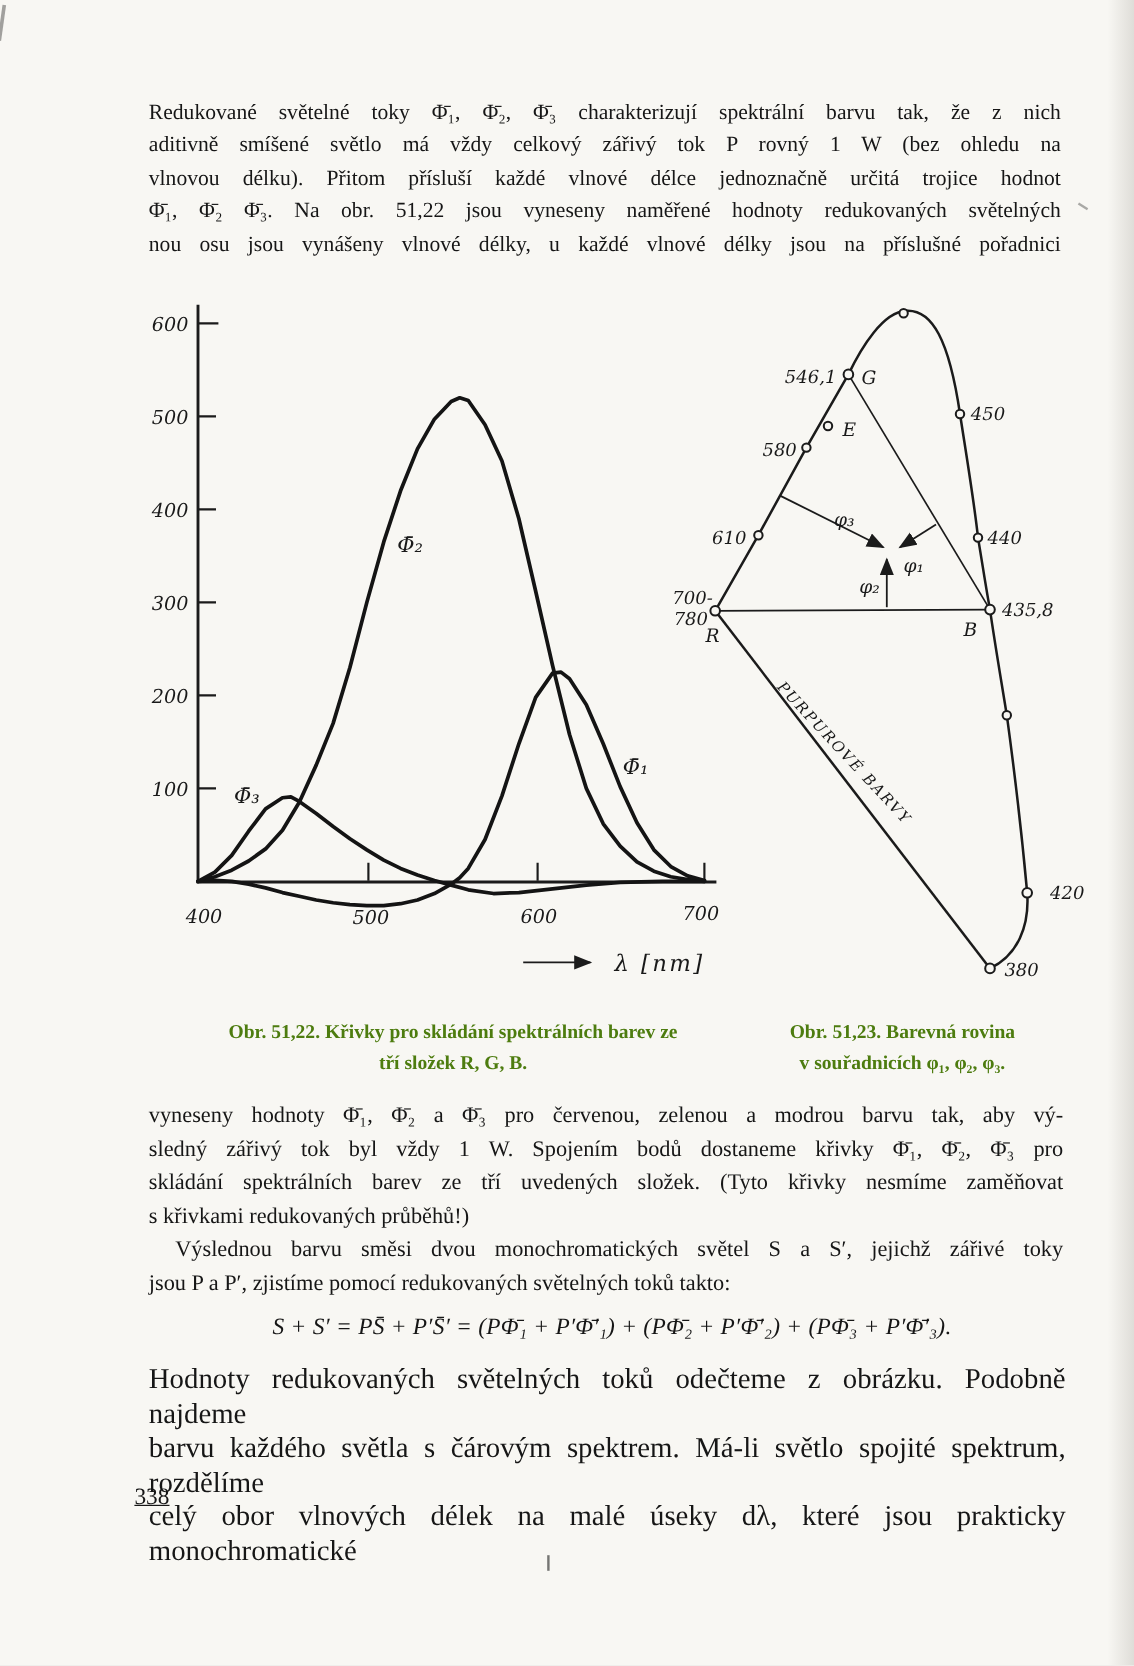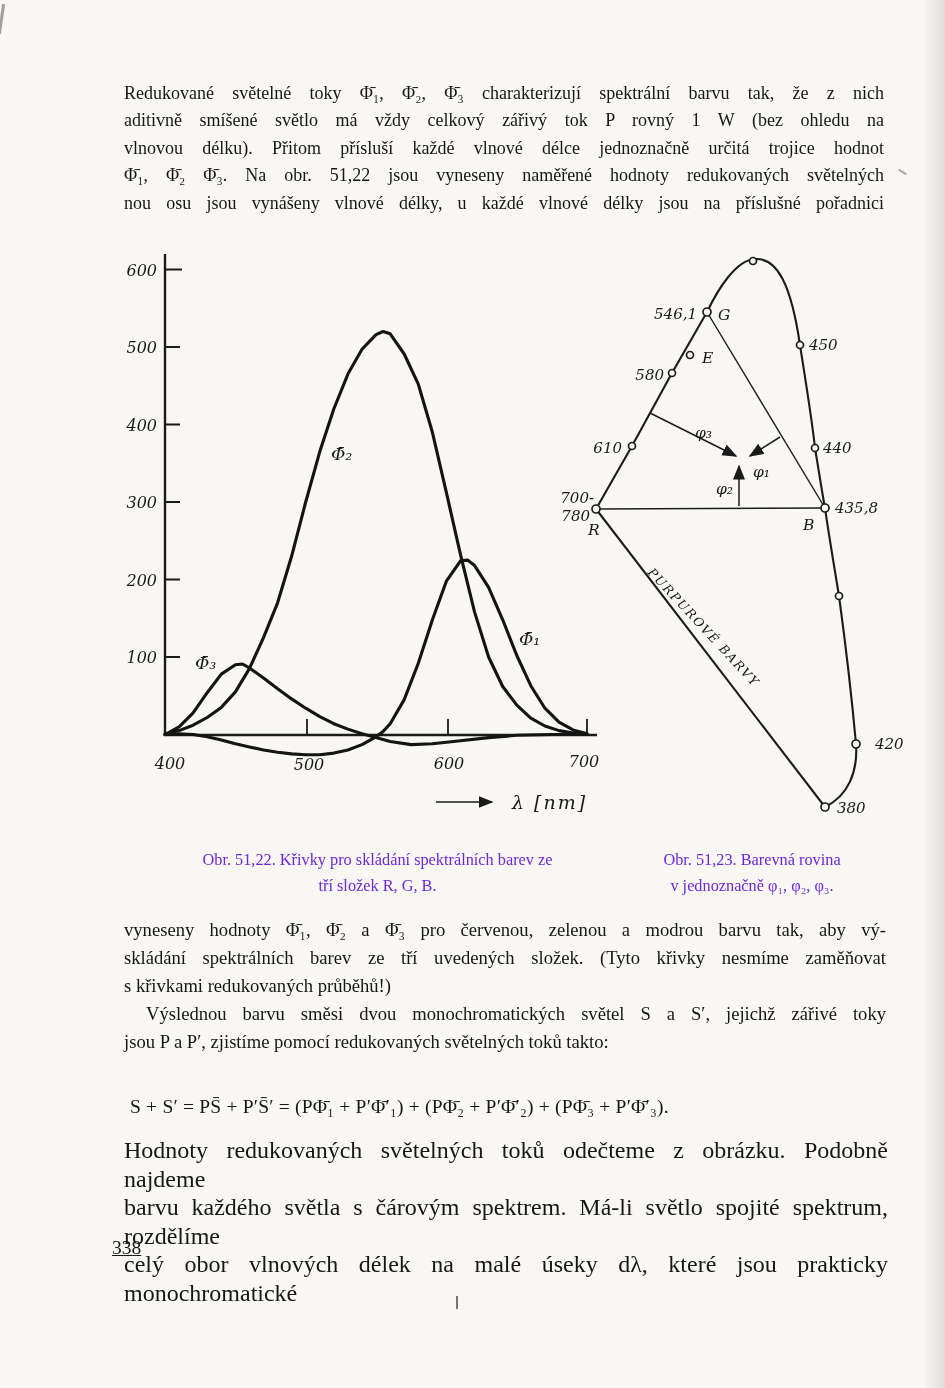--- a/index.html
+++ b/index.html
@@ -6,25 +6,25 @@
   .page{position:relative;width:945px;height:1388px;background:#f8f7f3;overflow:hidden;
         font-family:"Liberation Serif","DejaVu Serif",serif;color:#161616;}
   .para{position:absolute;}
   .p1{left:124px;top:80px;width:760px;font-size:18px;line-height:27.4px;}
   .p2{left:124px;top:916px;width:762px;font-size:18.6px;line-height:28px;}
   .p3{left:124px;top:1136px;width:764px;font-size:24px;line-height:28.6px;}
   .line{white-space:normal;}
   .j{text-align:justify;text-align-last:justify;}
   .l{text-align:left;}
   .indent{text-indent:22px;}
-  .caption{position:absolute;font-size:16.3px;line-height:26px;text-align:center;color:#6d28d9;}
+  .caption{position:absolute;font-size:16.3px;line-height:26px;text-align:center;color:#4d7c0f;font-weight:bold;}
   .cap1{left:150px;top:847px;width:455px;}
   .cap2{left:624px;top:847px;width:256px;}
-  .equation{position:absolute;left:130px;top:1096px;width:760px;font-size:19.5px;
-            text-align:left;letter-spacing:.2px;white-space:nowrap;}
+  .equation{position:absolute;left:130px;top:1096px;width:760px;font-size:19.5px;font-style:italic;
+            text-align:center;letter-spacing:.2px;white-space:nowrap;}
   .page-number{position:absolute;left:112px;top:1237px;font-size:19.5px;text-decoration:underline;}
   svg{position:absolute;overflow:visible;}
   #fig1{left:100px;top:245px;}
   #fig2{left:560px;top:240px;}
   .axis{stroke:#1b1b1b;stroke-width:2.4;fill:none;}
   .tick{stroke:#1b1b1b;stroke-width:1.8;fill:none;}
   .curve{stroke:#141414;stroke-width:3.1;fill:none;stroke-linejoin:round;stroke-linecap:round;}
   .locus{stroke:#1b1b1b;stroke-width:2.1;fill:none;stroke-linejoin:round;}
   .thinline{stroke:#1b1b1b;stroke-width:1.4;fill:none;}
   .arrowline{stroke:#1b1b1b;stroke-width:1.5;fill:none;}
@@ -149,25 +149,26 @@
     <text class="plab" x="156" y="254">φ₂</text>
     <text class="purple-label" transform="translate(87,333) rotate(47)">PURPUROVÉ BARVY</text>
   </svg>
 
   <div class="caption cap1">
     <div>Obr. 51,22. Křivky pro skládání spektrálních barev ze</div>
     <div>tří složek R, G, B.</div>
   </div>
   <div class="caption cap2">
     <div>Obr. 51,23. Barevná rovina</div>
-    <div>v jednoznačně φ₁, φ₂, φ₃.</div>
+    <div>v souřadnicích φ₁, φ₂, φ₃.</div>
   </div>
 
   <div class="para p2">
     <div class="line j">vyneseny hodnoty Φ̄₁, Φ̄₂ a Φ̄₃ pro červenou, zelenou a modrou barvu tak, aby vý-</div>
+    <div class="line j">sledný zářivý tok byl vždy 1 W. Spojením bodů dostaneme křivky Φ̄₁, Φ̄₂, Φ̄₃ pro</div>
     <div class="line j">skládání spektrálních barev ze tří uvedených složek. (Tyto křivky nesmíme zaměňovat</div>
     <div class="line l">s křivkami redukovaných průběhů!)</div>
     <div class="line j indent">Výslednou barvu směsi dvou monochromatických světel S a S′, jejichž zářivé toky</div>
     <div class="line l">jsou P a P′, zjistíme pomocí redukovaných světelných toků takto:</div>
   </div>
 
   <div class="equation">S + S′ = PS̄ + P′S̄′ = (PΦ̄₁ + P′Φ̄′₁) + (PΦ̄₂ + P′Φ̄′₂) + (PΦ̄₃ + P′Φ̄′₃).</div>
 
   <div class="para p3">
     <div class="line j">Hodnoty redukovaných světelných toků odečteme z obrázku. Podobně najdeme</div>

